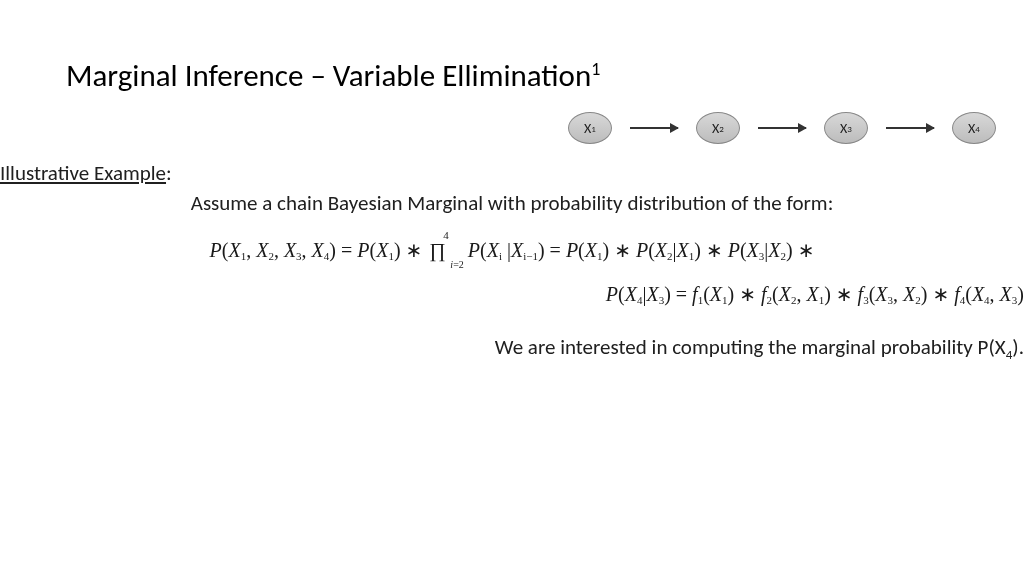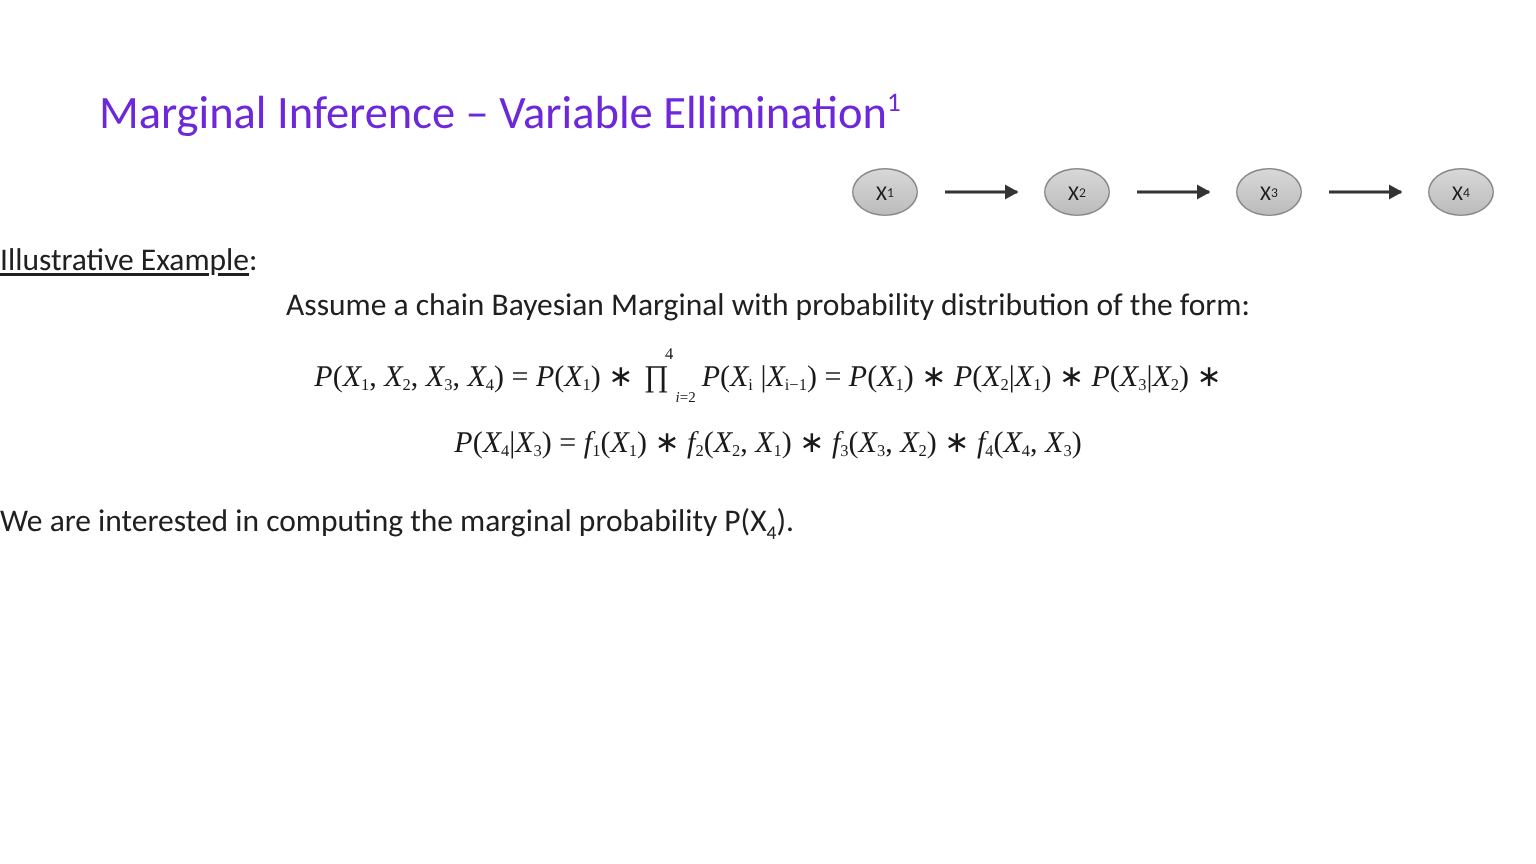--- a/index.html
+++ b/index.html
@@ -11,21 +11,21 @@
       color: #202020;
       position: relative;
       overflow: hidden;
     }
     .title {
       position: absolute;
       left: 66px;
       top: 56px;
       font-size: 31px;
       font-weight: 400;
-      color: #6d28d9;
+      color: #000000;
     }
     .title sup { font-size: 18px; vertical-align: super; }
     .diagram {
       position: absolute;
       right: 28px;
       top: 112px;
       display: flex;
       align-items: center;
       gap: 18px;
     }
@@ -78,21 +78,21 @@
       position: absolute;
       left: 0;
       right: 0;
       text-align: center;
       font-family: "Cambria Math", "Times New Roman", serif;
       font-style: italic;
       font-size: 20px;
       color: #1a1a1a;
     }
     .formula1 { top: 238px; }
-    .formula2 { top: 282px; }
+    .formula2 { top: 282px; text-align: right; }
     .formula sub {
       font-size: 11px;
       font-style: normal;
       vertical-align: -3px;
     }
     .prod-wrap {
       position: relative;
       display: inline-block;
       margin: 0 2px;
     }
@@ -109,21 +109,21 @@
       right: -18px;
       font-size: 10px;
       white-space: nowrap;
     }
     .upright { font-style: normal; }
     .marginal {
       position: absolute;
       left: 0;
       right: 0;
       top: 334px;
-      text-align: left;
+      text-align: right;
       font-size: 21px;
     }
     .marginal sub { font-size: 13px; }
   </style>
 </head>
 <body>
 
 <div class="title">
   <span>Marginal Inference – Variable Ellimination</span><sup>1</sup>
 </div>

